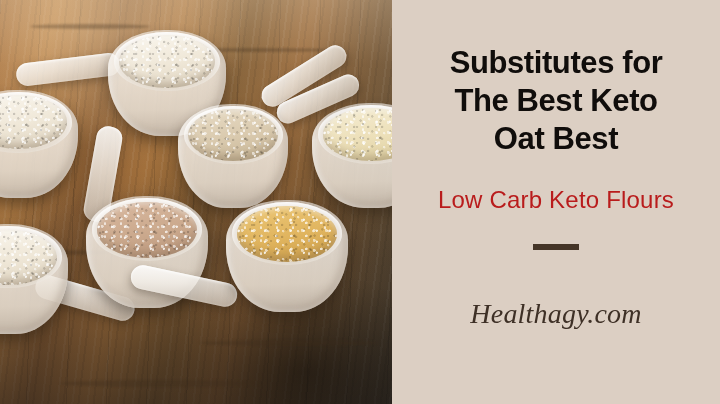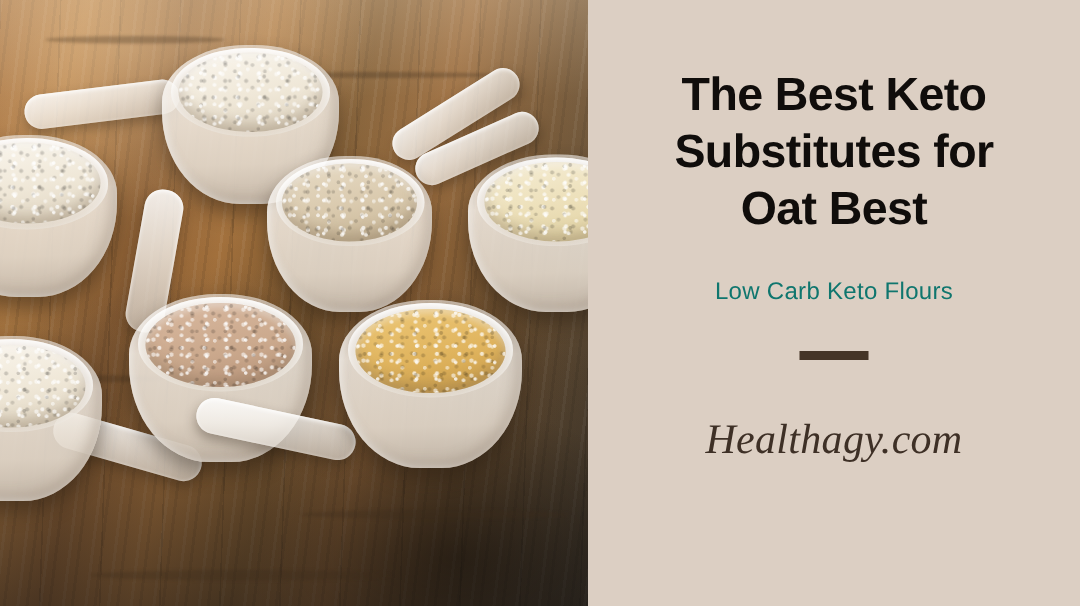--- a/index.html
+++ b/index.html
@@ -181,32 +181,32 @@
     letter-spacing: -0.4px;
     color: #100d0b;
   }
   .title .tl { display: block; }
   .subtitle {
     margin: 0;
     padding-top: 29px;
     text-align: center;
     font-family: "Liberation Sans", sans-serif;
     font-weight: normal;
-    font-size: 16px;
+    font-size: 24px;
     letter-spacing: 0.2px;
-    color: #0f766e;
+    color: #b91c1c;
   }
   .divider {
     margin-top: 30px;
     width: 46px;
     height: 6px;
     background: #453527;
   }
   .brand {
-    margin: 8px;
+    margin: 18px;
     padding-top: 30px;
     text-align: center;
     font-family: "Liberation Serif", "DejaVu Serif", serif;
     font-style: italic;
     font-size: 28px;
     letter-spacing: 0.2px;
     color: #3e3026;
   }
 </style>
 </head>
@@ -268,22 +268,22 @@
       <div class="handle" style="left:-96px; top:74px; width:108px; height:24px; transform:rotate(12deg);"></div>
       <div class="cup"></div>
       <div class="rim"></div>
       <div class="powder p-gold"></div>
     </div>
   </div>
 
   <div class="panel">
 
     <h1 class="title">
+      <span class="tl">Substitutes for</span>
       <span class="tl">The Best Keto</span>
-      <span class="tl">Substitutes for</span>
       <span class="tl">Oat Best</span>
     </h1>
 
     <p class="subtitle">Low Carb Keto Flours</p>
 
     <div class="divider"></div>
 
     <p class="brand">Healthagy.com</p>
   </div>
 

